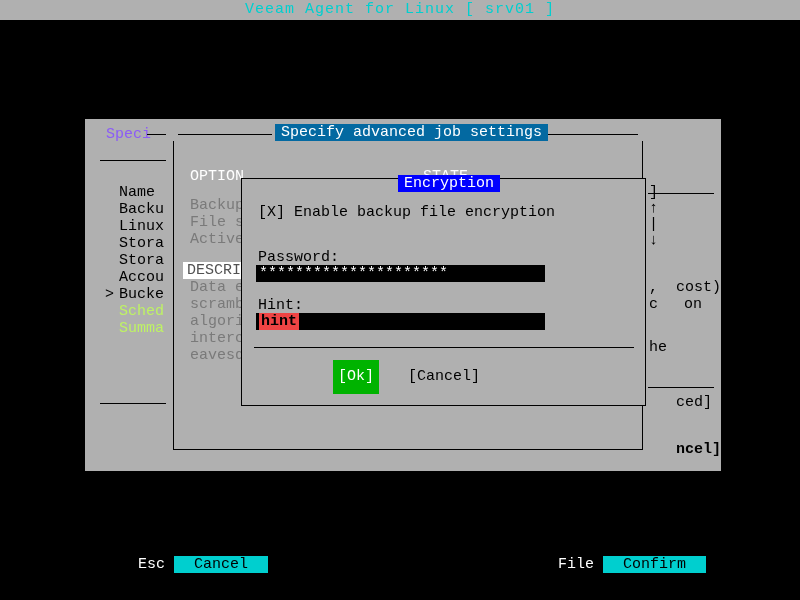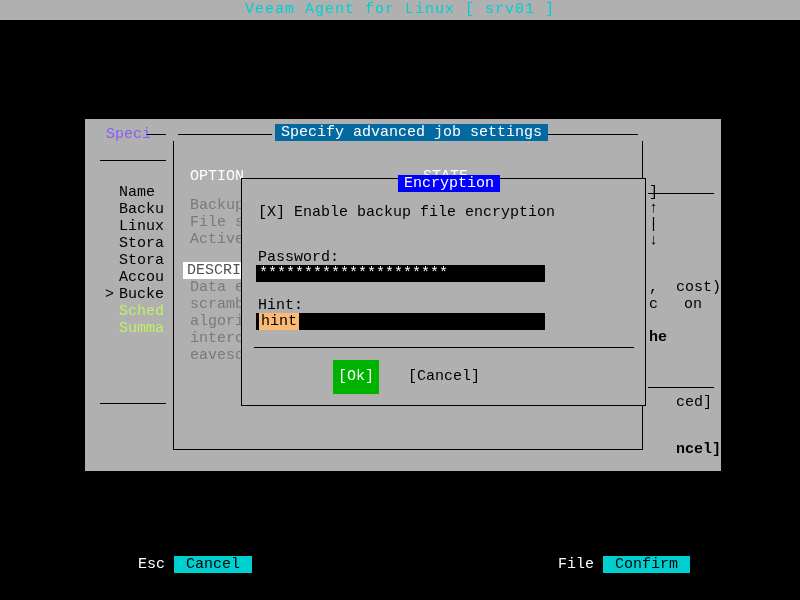--- a/index.html
+++ b/index.html
@@ -165,21 +165,21 @@
   }
   .footer {
     position:absolute;
     top:556px;
     width:100%;
     color:#fff;
   }
   .footer .chip {
     background:#00cfcf;
     color:#000;
-    padding:0 12px;
+    padding:0 20px;
   }
   .footer-left { position:absolute; left:138px; }
   .footer-right { position:absolute; left:558px; }
 </style>
 </head>
 <body>
 
 <div class="titlebar">Veeam Agent for Linux   [ srv01 ]</div>
 <div class="black-strip" style="top:20px;height:99px;"></div>
 
@@ -210,21 +210,21 @@
 <div class="right-frag" style="top:184px;">]</div>
 <div class="right-frag" style="top:200px;">↑</div>
 <div class="right-frag" style="top:216px;">|</div>
 <div class="right-frag" style="top:232px;">↓</div>
 <div class="right-frag" style="top:279px;">
   <span>,</span><span style="position:absolute;left:18px;white-space:pre;"> cost)</span>
 </div>
 <div class="right-frag" style="top:296px;">
   <span>c</span><span style="position:absolute;left:35px;">on</span>
 </div>
-<div class="right-frag" style="top:329px;font-weight:bold;">he</div>
+<div class="right-frag" style="top:339px;">he</div>
 <div class="right-frag" style="top:394px;left:676px;">ced]</div>
 <div class="right-frag" style="top:441px;left:676px;font-weight:bold;">ncel]</div>
 
 <div class="panel-adv">
   <div class="border-line" style="left:10px;top:15px;width:94px;"></div>
   <div class="border-line" style="left:355px;top:15px;width:115px;"></div>
   <div class="border-side" style="left:5px;top:22px;height:308px;"></div>
   <div class="border-side" style="right:5px;top:22px;height:308px;"></div>
   <div class="border-line" style="left:5px;bottom:6px;width:470px;"></div>
 </div>
@@ -248,21 +248,21 @@
 <div class="panel-enc"></div>
 <span class="enc-title">Encryption</span>
 
 <span class="enc-body" style="top:204px;">[X] Enable backup file encryption</span>
 
 <span class="enc-body" style="top:249px;">Password:</span>
 <div class="input-field" style="left:256px;top:265px;">*********************</div>
 
 <span class="enc-body" style="top:297px;">Hint:</span>
 <div class="input-field" style="left:256px;top:313px;background:#000;">
-  <span style="background:#fdba74;color:#000;padding:0 2px;">hint</span>
+  <span style="background:#ef4444;color:#000;padding:0 2px;font-weight:bold;">hint</span>
 </div>
 
 <div class="enc-sep"></div>
 <div class="btn btn-ok">[Ok]</div>
 <div class="btn btn-cancel">[Cancel]</div>
 
 <div class="black-strip" style="top:471px;height:129px;"></div>
 <div class="footer">
   <div class="footer-left">
     <span>Esc</span>

